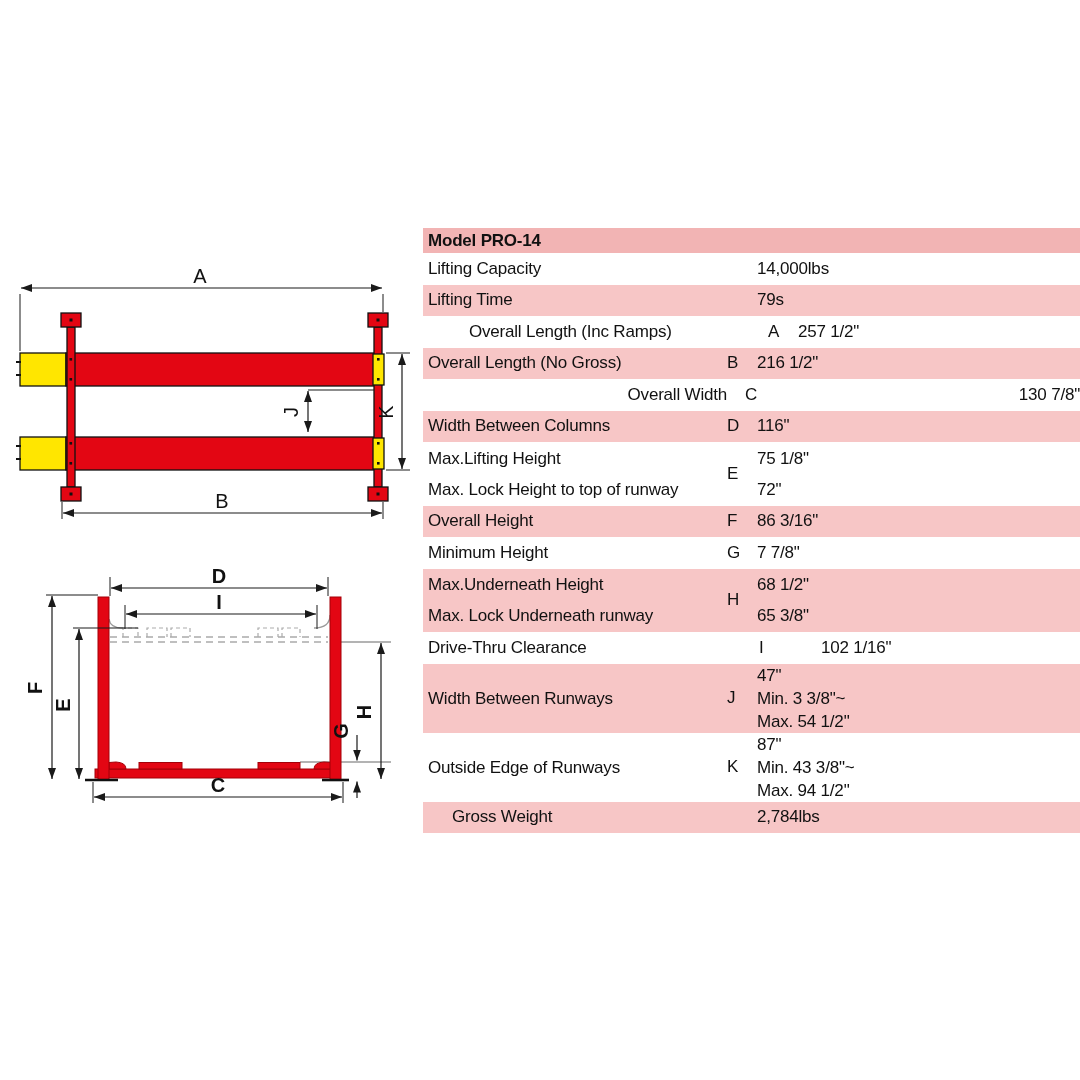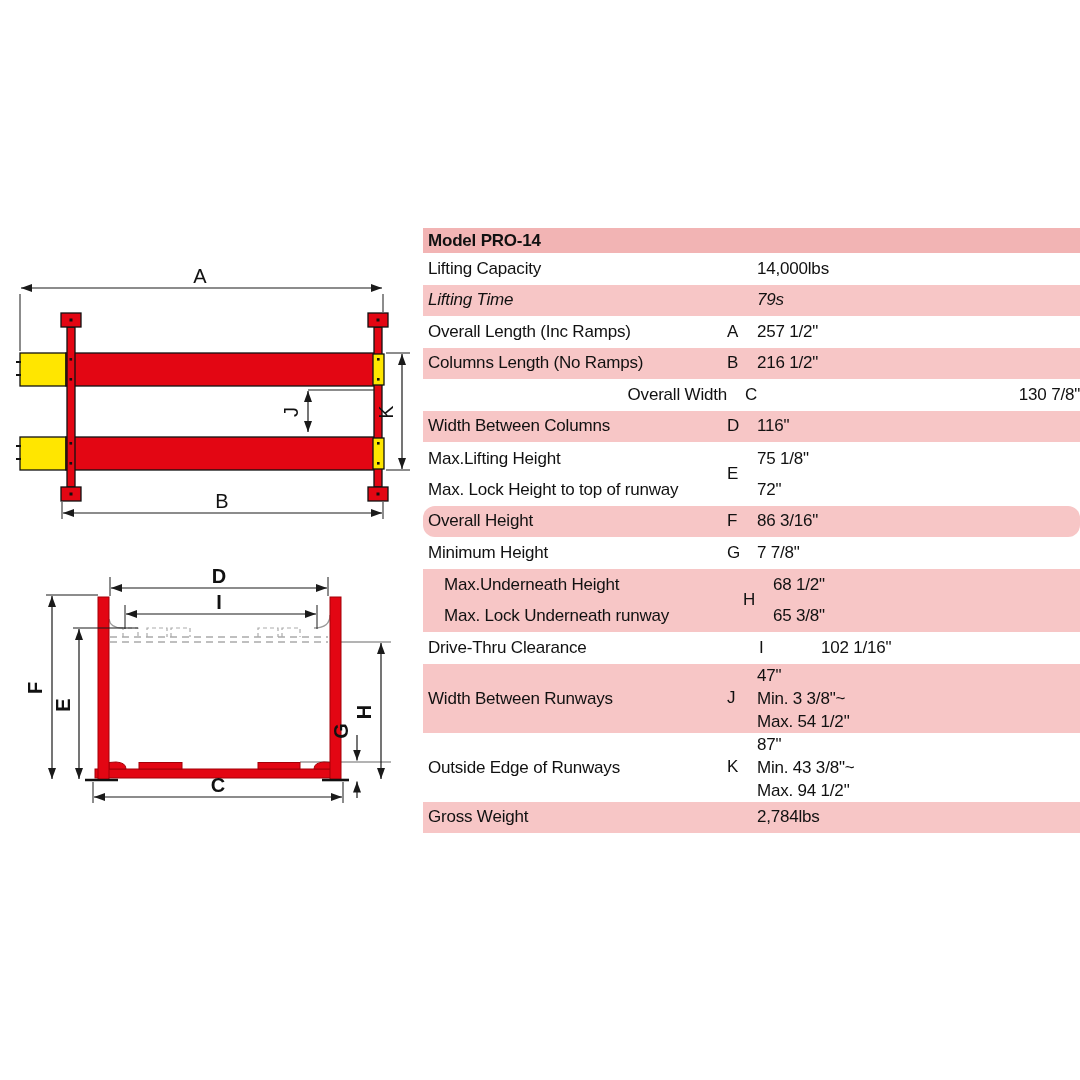--- a/index.html
+++ b/index.html
@@ -170,41 +170,41 @@
     <div>
         <div class="row" style="min-height: 31.5px;">
           <div class="c-label">
             <div style="line-height: 20px;">Lifting Capacity</div>
           </div>
           <div class="c-letter"></div>
           <div class="c-value">
             <div style="line-height: 20px;">14,000lbs</div>
           </div>
         </div>
-        <div class="row shade" style="min-height: 31.5px; font-style: italic;">
+        <div class="row shade" style="min-height: 31.5px;">
           <div class="c-label">
             <div style="line-height: 20px;">Lifting Time</div>
           </div>
           <div class="c-letter"></div>
           <div class="c-value">
             <div style="line-height: 20px;">79s</div>
           </div>
         </div>
-        <div class="row" style="min-height: 31.5px;">
+        <div class="row" style="min-height: 31.5px; margin-left: 41px;">
           <div class="c-label">
             <div style="line-height: 20px;">Overall Length (Inc Ramps)</div>
           </div>
           <div class="c-letter">A</div>
           <div class="c-value">
             <div style="line-height: 20px;">257 1/2"</div>
           </div>
         </div>
         <div class="row shade" style="min-height: 31.5px;">
           <div class="c-label">
-            <div style="line-height: 20px;">Columns Length (No Ramps)</div>
+            <div style="line-height: 20px;">Overall Length (No Gross)</div>
           </div>
           <div class="c-letter">B</div>
           <div class="c-value">
             <div style="line-height: 20px;">216 1/2"</div>
           </div>
         </div>
         <div class="row" style="min-height: 31.5px; text-align: right;">
           <div class="c-label">
             <div style="line-height: 20px;">Overall Width</div>
           </div>
@@ -226,39 +226,39 @@
           <div class="c-label">
             <div style="line-height: 31px;">Max.Lifting Height</div>
             <div style="line-height: 31px;">Max. Lock Height to top of runway</div>
           </div>
           <div class="c-letter">E</div>
           <div class="c-value">
             <div style="line-height: 31px;">75 1/8"</div>
             <div style="line-height: 31px;">72"</div>
           </div>
         </div>
-        <div class="row shade" style="min-height: 31.5px; border-radius: 12px;">
+        <div class="row shade" style="min-height: 31.5px;">
           <div class="c-label">
             <div style="line-height: 20px;">Overall Height</div>
           </div>
           <div class="c-letter">F</div>
           <div class="c-value">
             <div style="line-height: 20px;">86 3/16"</div>
           </div>
         </div>
         <div class="row" style="min-height: 31.5px;">
           <div class="c-label">
             <div style="line-height: 20px;">Minimum Height</div>
           </div>
           <div class="c-letter">G</div>
           <div class="c-value">
             <div style="line-height: 20px;">7 7/8"</div>
           </div>
         </div>
-        <div class="row shade" style="min-height: 63.5px; padding-left: 16px;">
+        <div class="row shade" style="min-height: 63.5px;">
           <div class="c-label">
             <div style="line-height: 31px;">Max.Underneath Height</div>
             <div style="line-height: 31px;">Max. Lock Underneath runway</div>
           </div>
           <div class="c-letter">H</div>
           <div class="c-value">
             <div style="line-height: 31px;">68 1/2"</div>
             <div style="line-height: 31px;">65 3/8"</div>
           </div>
         </div>
@@ -288,21 +288,21 @@
           </div>
           <div class="c-letter">K</div>
           <div class="c-value">
             <div style="line-height: 23px;">87"</div>
             <div style="line-height: 23px;">Min. 43 3/8"~</div>
             <div style="line-height: 23px;">Max. 94 1/2"</div>
           </div>
         </div>
         <div class="row shade" style="min-height: 31.5px;">
           <div class="c-label">
-            <div style="line-height: 20px;">Gross Weight</div>
+            <div style="line-height: 20px; margin-left: 24px;">Gross Weight</div>
           </div>
           <div class="c-letter"></div>
           <div class="c-value">
             <div style="line-height: 20px;">2,784lbs</div>
           </div>
         </div>
       </div>
   </div>
 
 </div>

